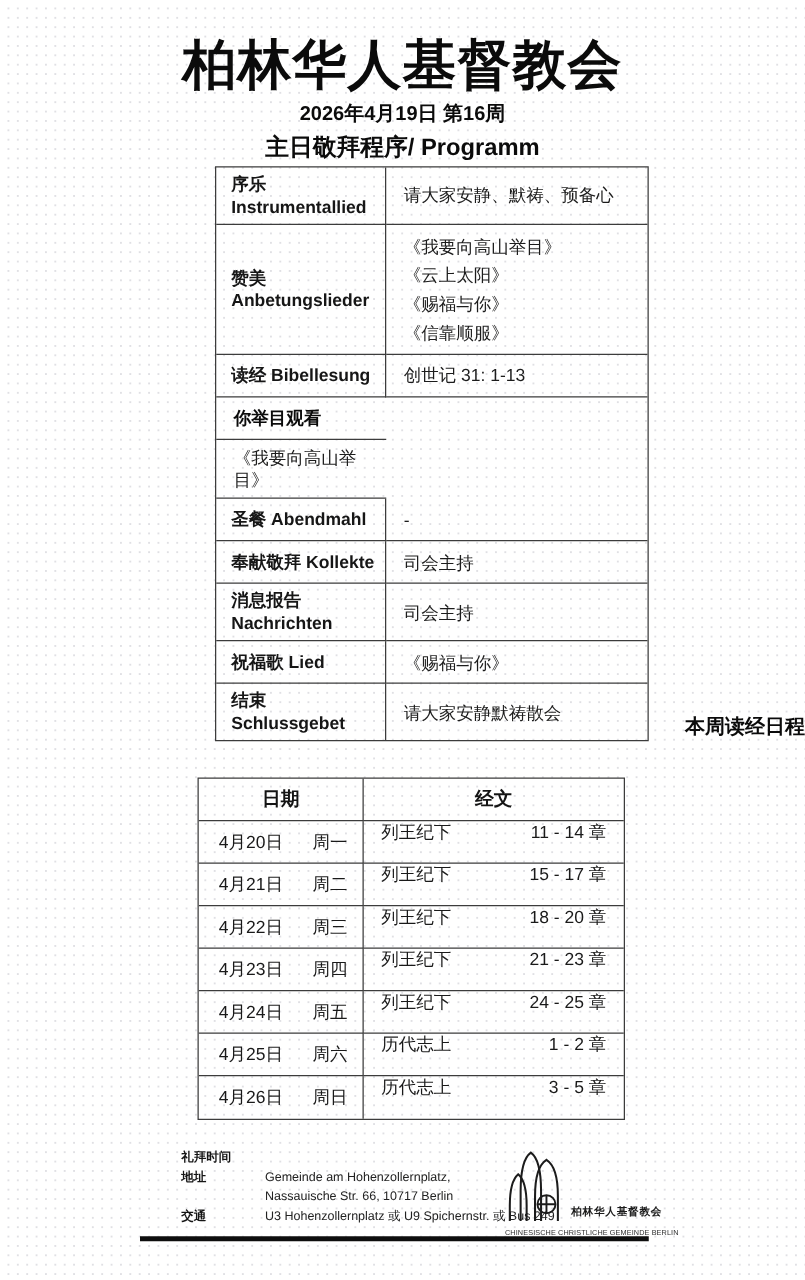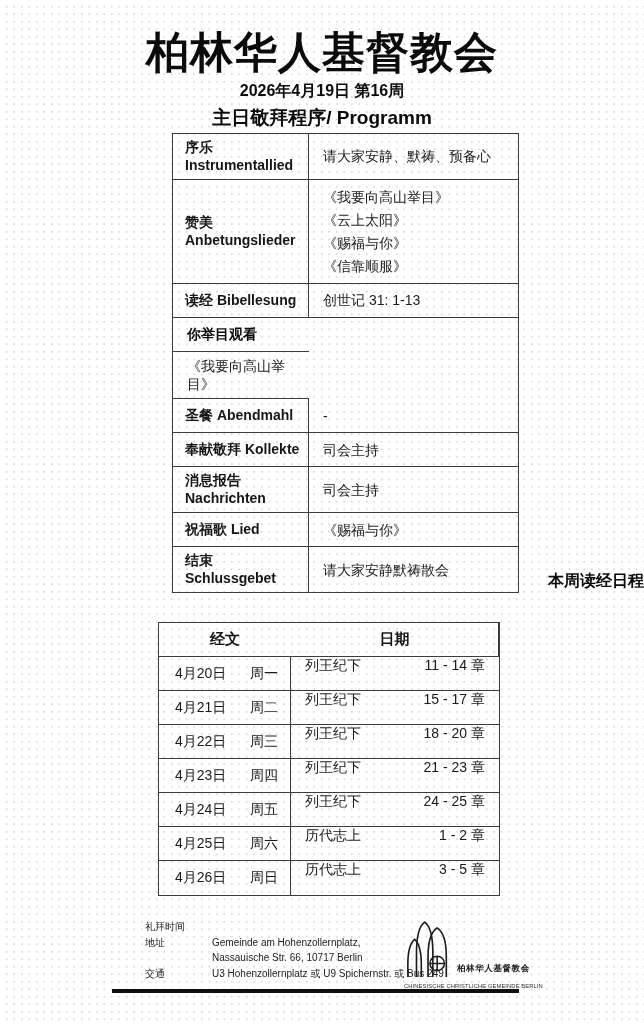--- a/index.html
+++ b/index.html
@@ -74,21 +74,21 @@
   .rcell-right {
     height:34px; display:flex; align-items:center; justify-content:space-between;
     padding:0 14px 16px 14px; font-size:14px; color:#1a1a1a;
   }
   
   .footer {
     position:absolute; top:919px; left:145px; width:260px;
     font-size:10px; line-height:15.5px; color:#222;
   }
   .f-item { display:grid; grid-template-columns:67px 1fr; }
-  .f-label { font-weight:normal; color:#161616; }
+  .f-label { font-weight:bold; color:#161616; }
   .f-line { white-space:nowrap; }
   
   .logo {
     position:absolute; top:920px; left:404px; width:130px;
   }
   .logo-top { display:flex; align-items:flex-end; }
   .logo-zh {
     font-size:8.5px; font-weight:bold; letter-spacing:0.6px;
     white-space:nowrap; padding:0 0 7px 3px; color:#1a1a1a;
   }
@@ -153,22 +153,22 @@
     <div class="prow">
       <div class="cell plabel">结束 Schlussgebet</div>
       <div class="cell pvalue">请大家安静默祷散会</div>
     </div>
   </div>
 
   <div class="section-title">本周读经日程</div>
 
   <div class="rtable">
     <div class="rrow">
+      <div class="cell rhead first">日期</div>
       <div class="cell rhead">经文</div>
-      <div class="cell rhead first">日期</div>
     </div>
     <div class="rrow">
       <div class="cell rcell-left">
         <span>4月20日</span>
         <span>周一</span>
       </div>
       <div class="cell rcell-right">
         <span>列王纪下</span>
         <span>11 - 14 章</span>
       </div>

